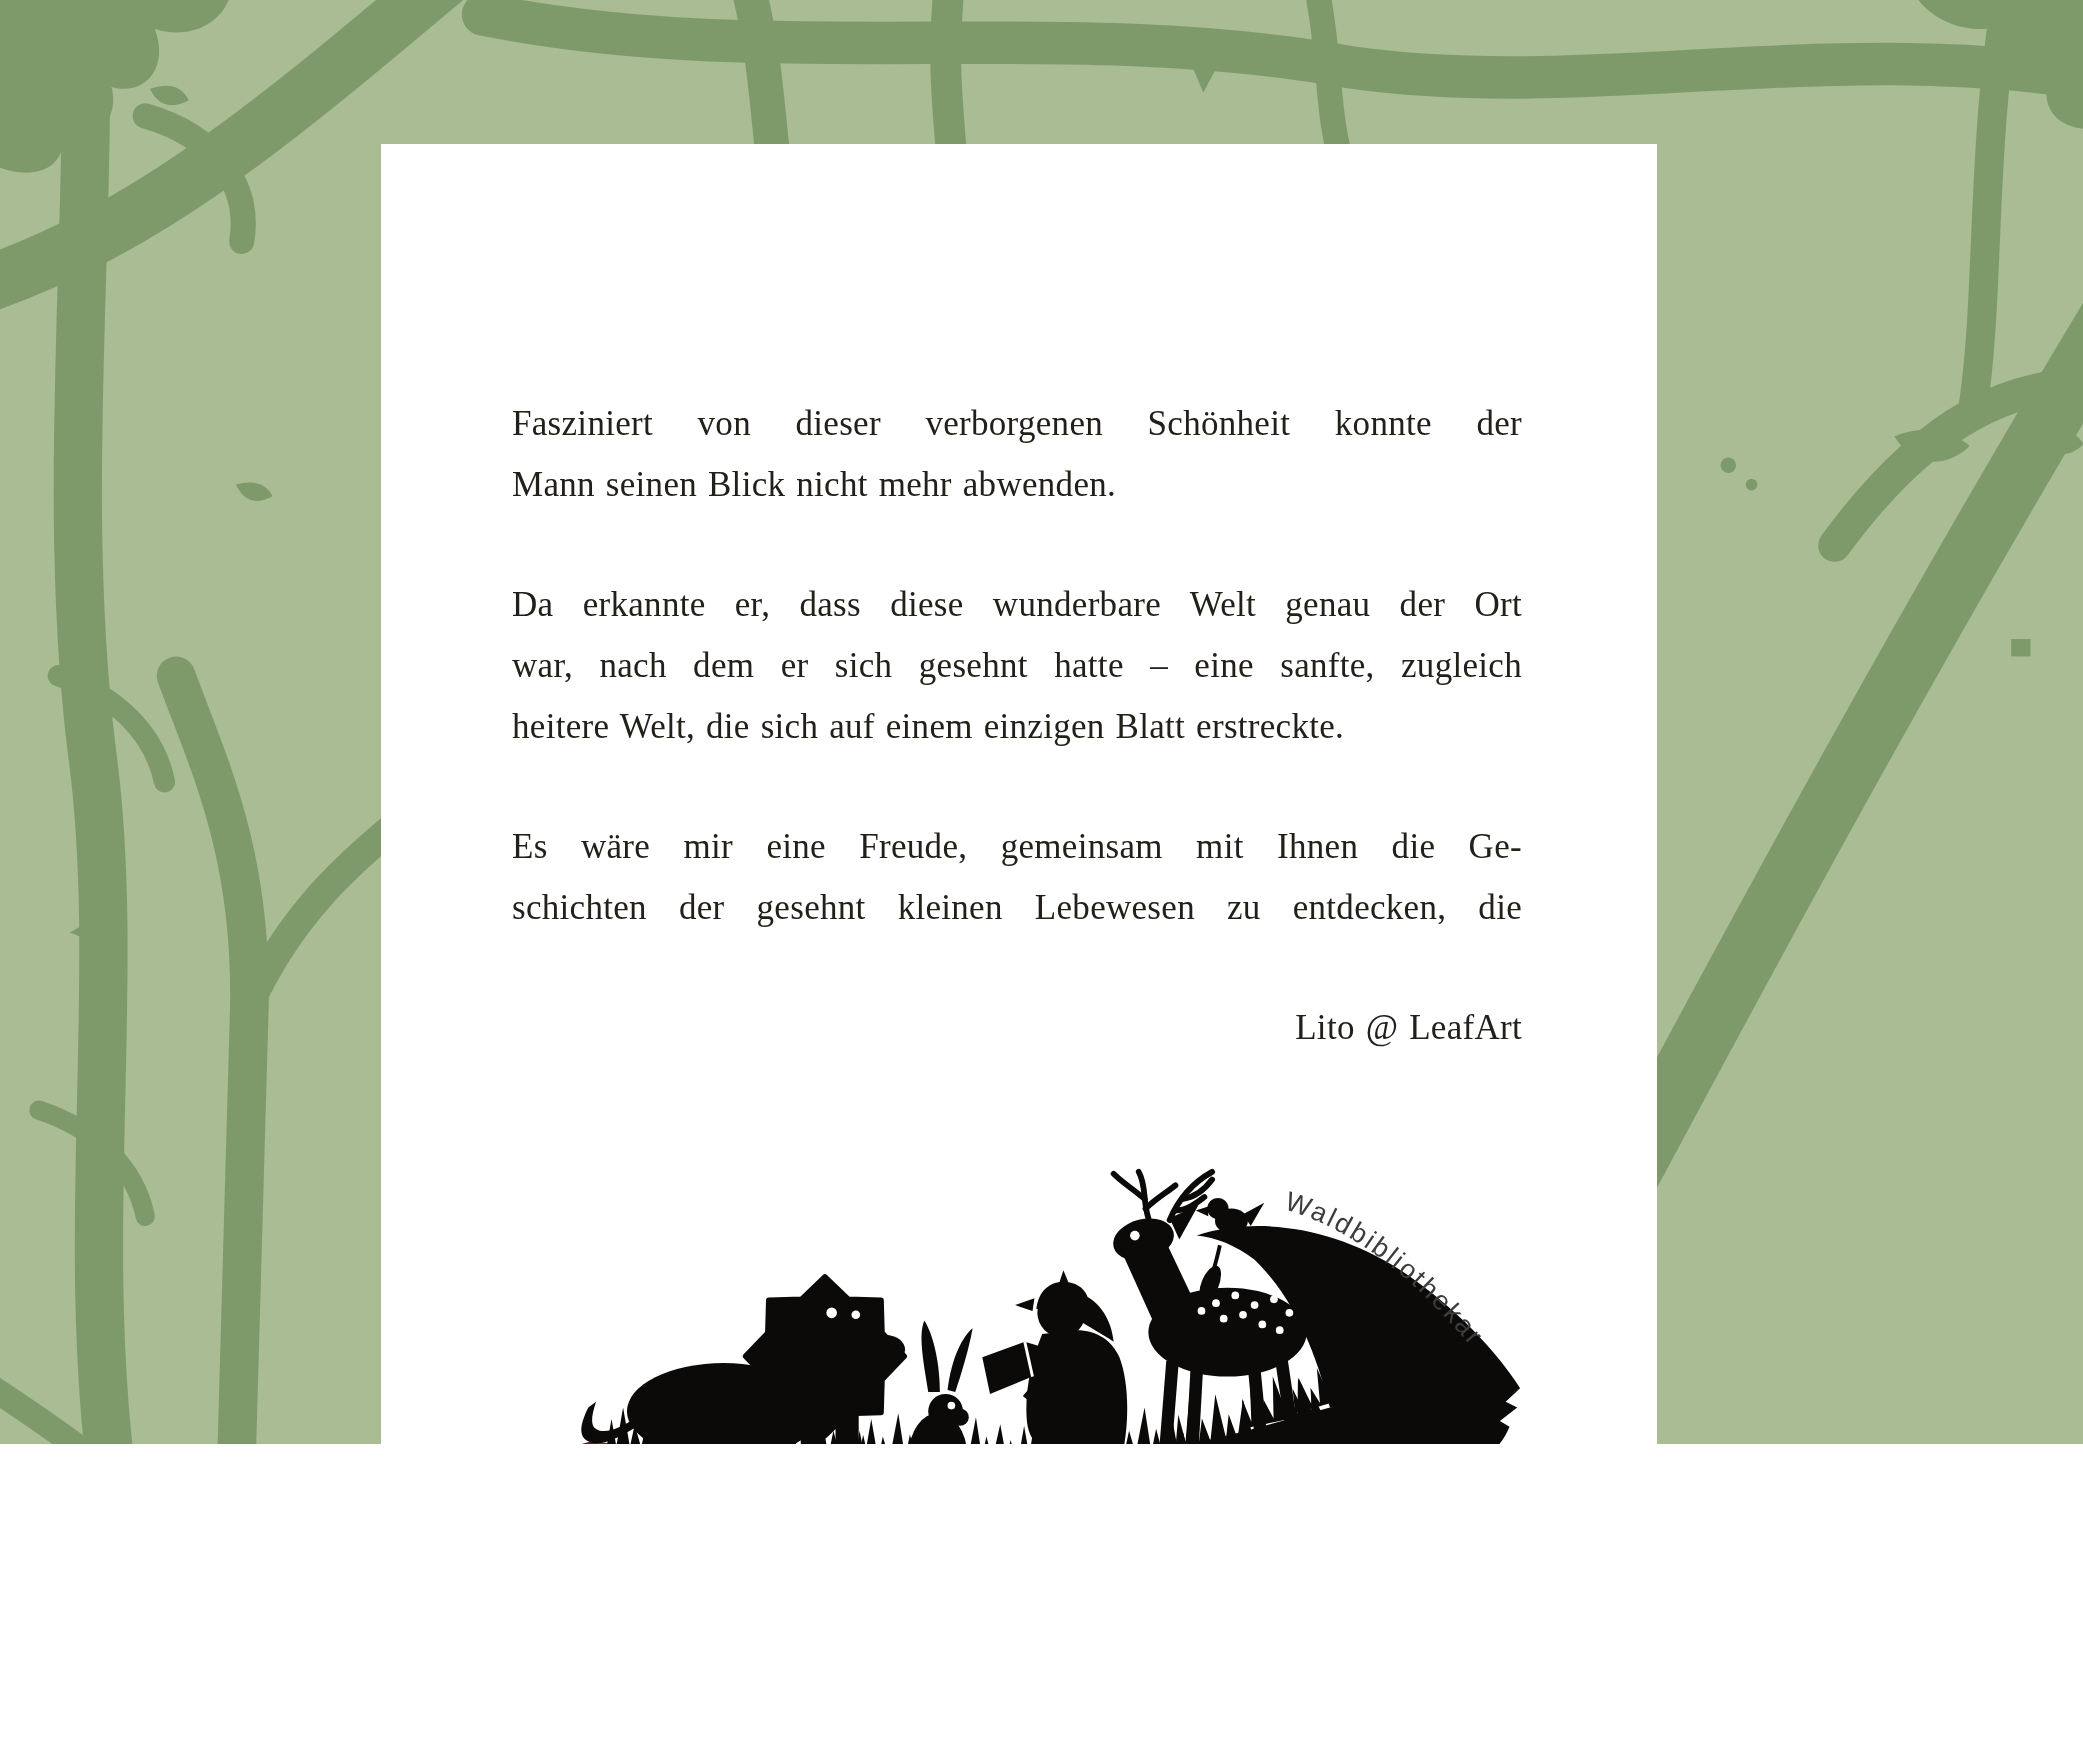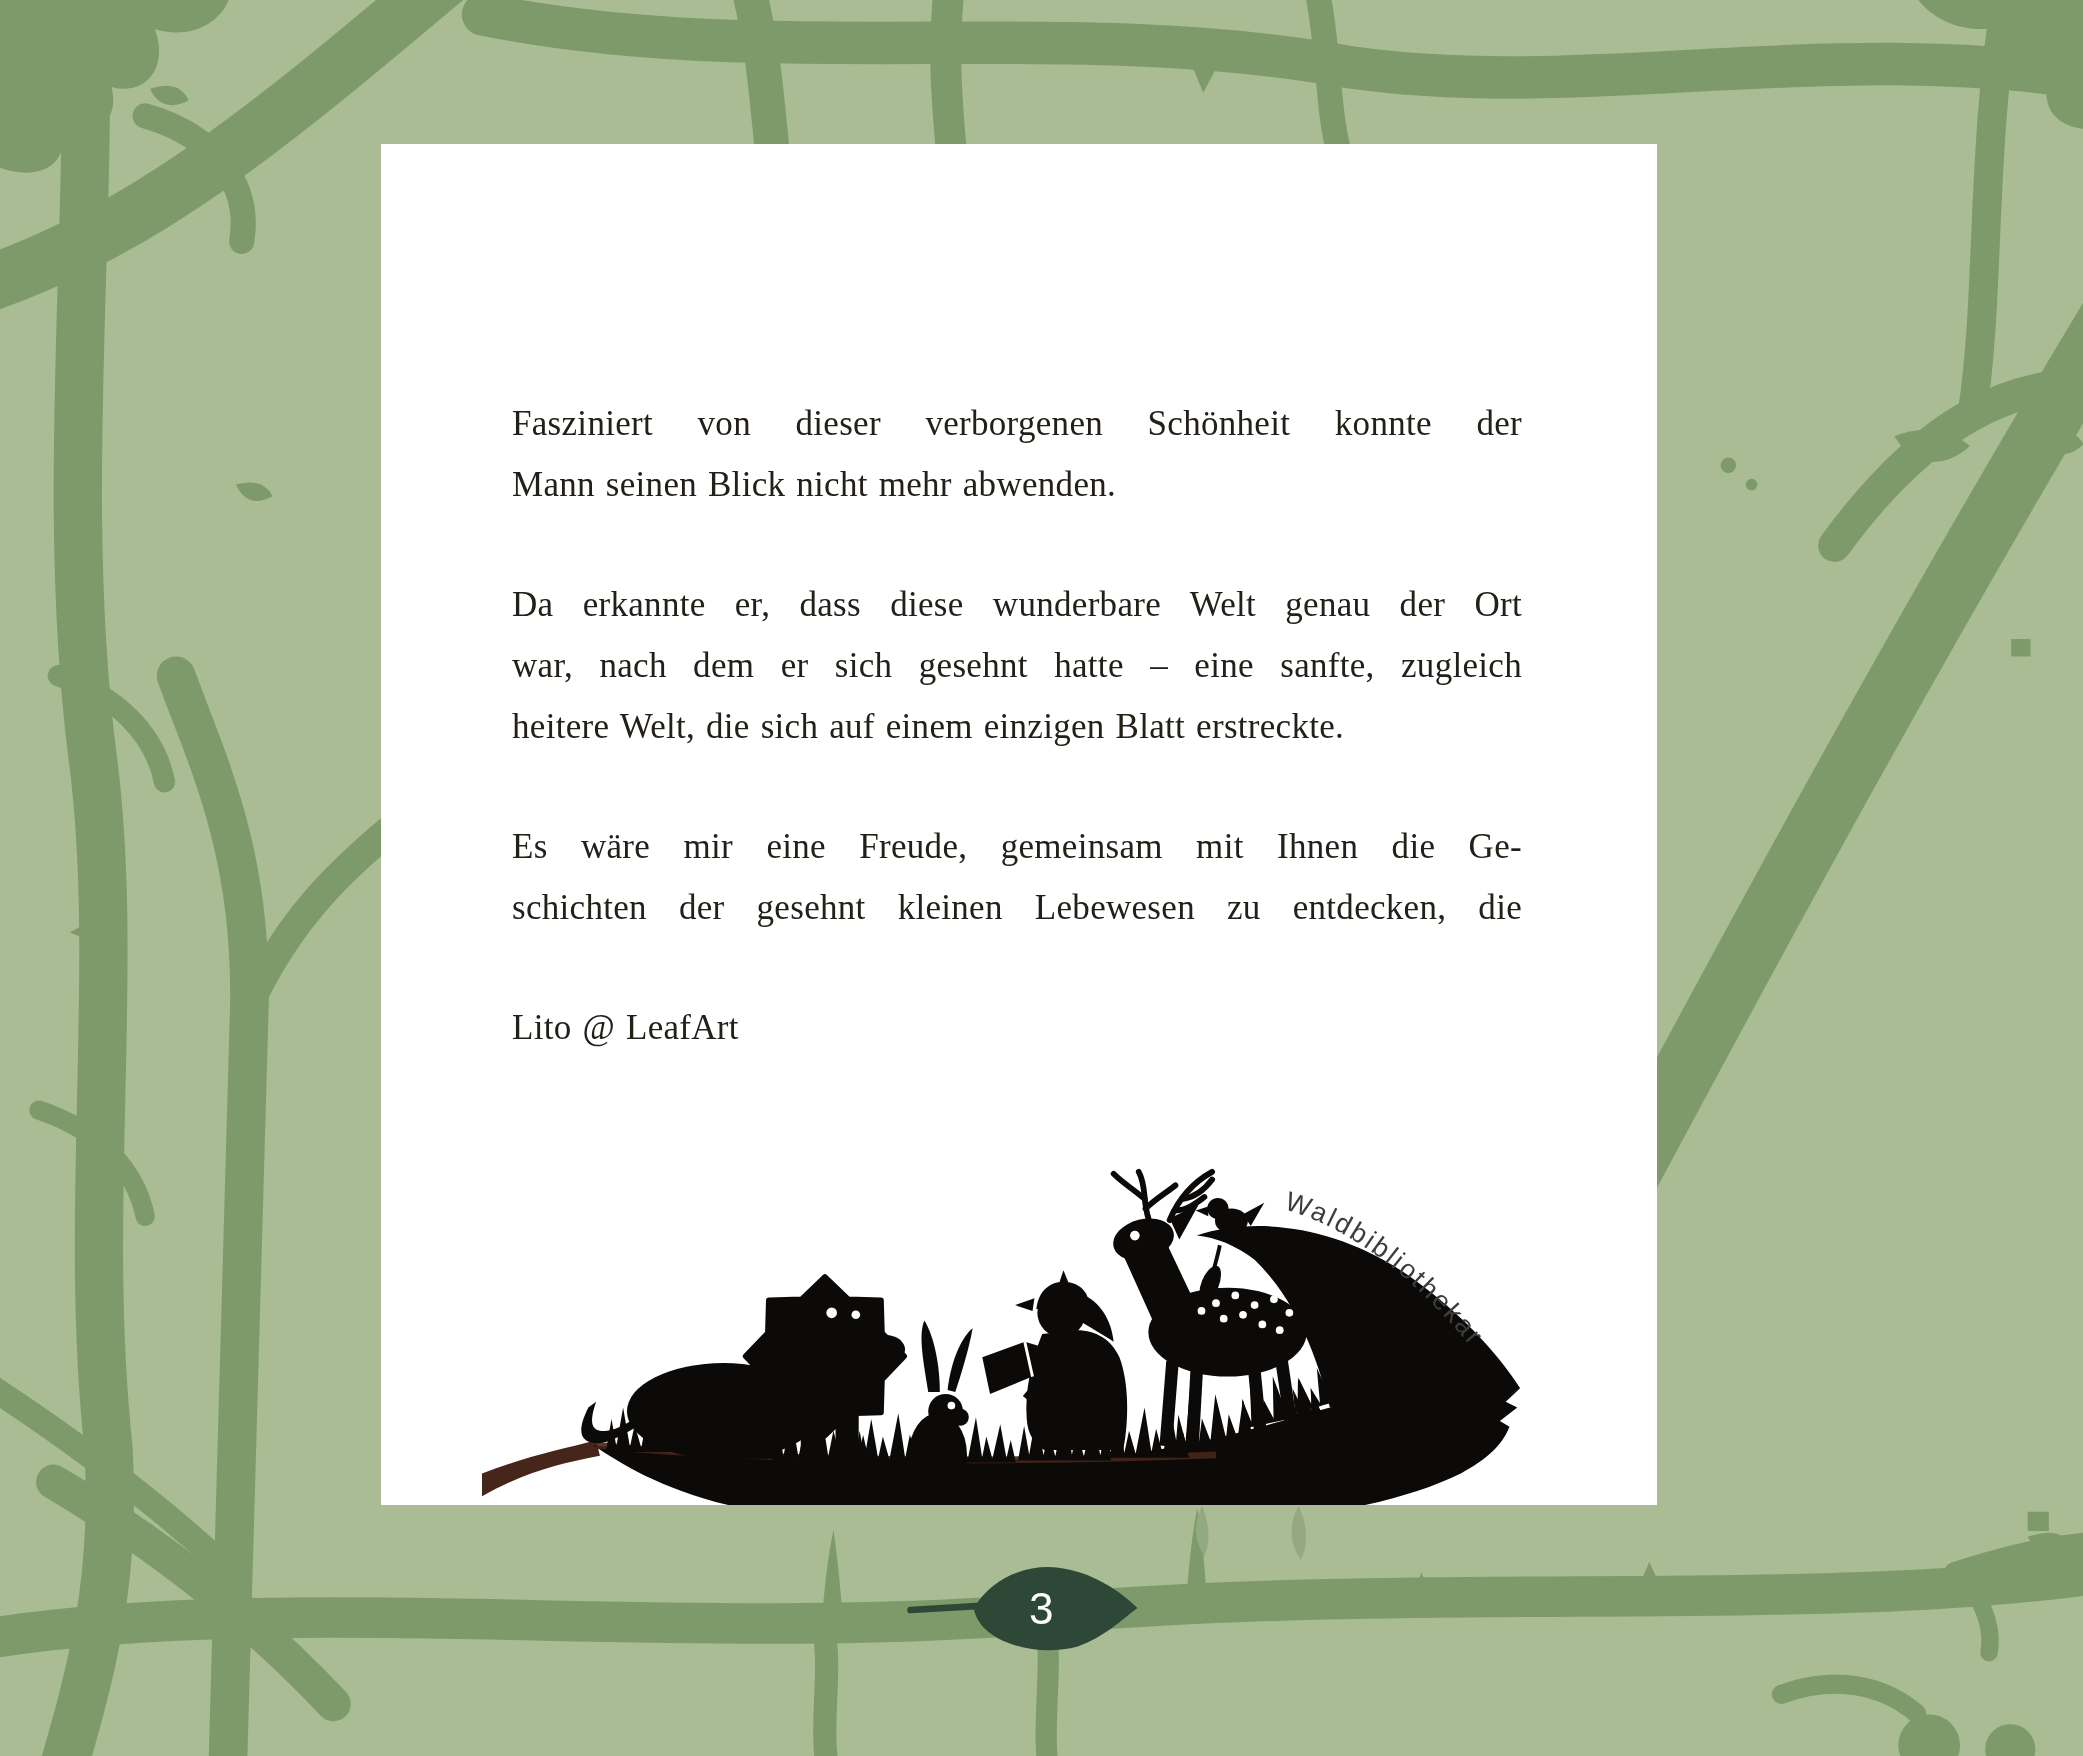--- a/index.html
+++ b/index.html
@@ -1,18 +1,18 @@
 <!DOCTYPE html>
 <html><head>
 <meta charset="utf-8">
 <style>
   html,body{margin:0;padding:0;}
   #stage{
     position:relative;
-    width:2084px;height:1756px;
+    width:2084px;height:1444px;
     background:#a9bc93;
     overflow:hidden;
     font-family:"Liberation Serif", serif;
   }
   svg{display:block;}
   #bg{position:absolute;left:0;top:0;}
   #card{
     position:absolute;left:381px;top:144px;
     width:1276px;height:1361px;
     background:#ffffff;
@@ -20,21 +20,21 @@
   }
   #text-block{
     position:absolute;left:131px;top:249px;width:1010px;
     color:#232019;
     font-size:35px;line-height:61px;
     letter-spacing:0.3px;word-spacing:1.9px;
   }
   .para{margin:0 0 59px 0;}
   .line{text-align:justify;text-align-last:justify;}
   .line.last{text-align-last:left;}
-  .signature{margin-top:0;text-align:left;}
+  .signature{margin-top:0;text-align:right;}
   #illustration{position:absolute;left:101px;top:1024px;}
   #page-badge{position:absolute;left:906px;top:1560px;}
   .curve-label{
     font-family:"Liberation Sans", sans-serif;
     font-size:28px;letter-spacing:2.5px;fill:#3d3d3d;
   }
   .badge-num{
     font-family:"Liberation Sans", sans-serif;
     font-size:46px;fill:#ffffff;
   }

